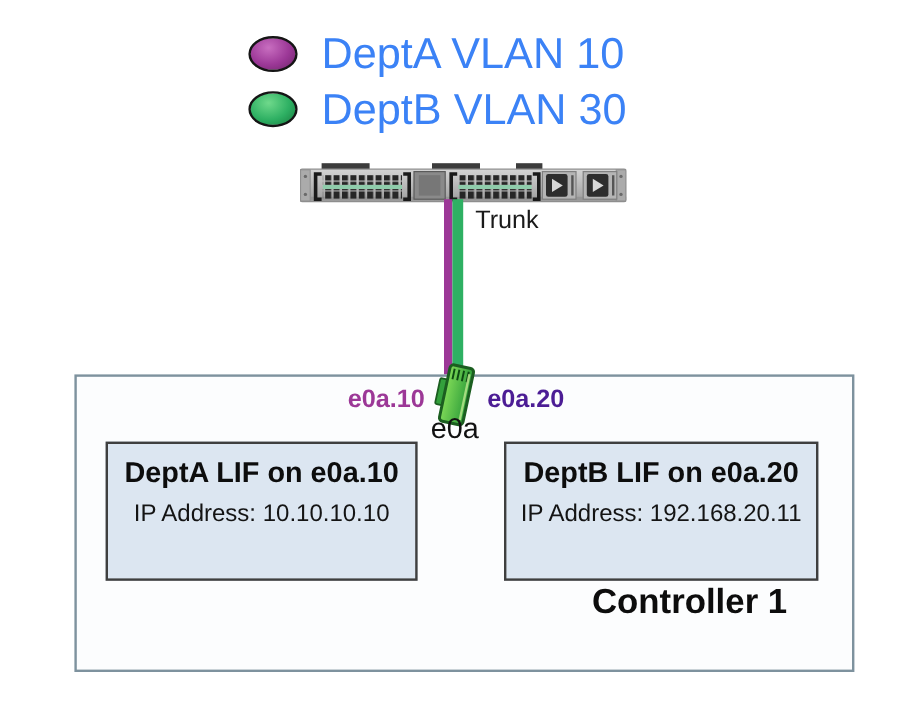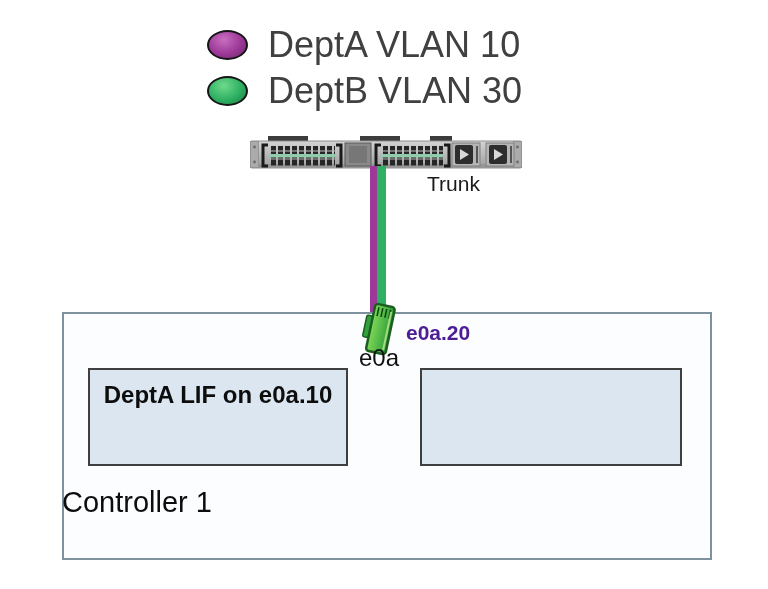--- a/index.html
+++ b/index.html
@@ -7,48 +7,48 @@
     position:relative;width:768px;height:589px;background:#ffffff;overflow:hidden;
     font-family:"Liberation Sans", sans-serif;color:#111;
   }
   
   .legend-oval{
     position:absolute;width:41px;height:30px;border-radius:50%;
     border:2px solid #151515;box-sizing:border-box;
   }
   .oval-a{left:207px;top:30px;background:radial-gradient(ellipse at 40% 30%, #c86ec0 0%, #9c3897 55%, #6d2569 100%);}
   .oval-b{left:207px;top:76px;background:radial-gradient(ellipse at 40% 30%, #6fd98b 0%, #2eb063 55%, #177a3e 100%);}
-  .legend-label{position:absolute;left:268px;font-size:36px;line-height:38px;color:#404040;white-space:nowrap;}
+  .legend-label{position:absolute;left:268px;font-size:36px;line-height:38px;color:#3b82f6;white-space:nowrap;}
   .label-a{top:26px;}
   .label-b{top:72px;}
   
   .switch-svg{position:absolute;left:250px;top:135px;}
   
   .trunk-line{position:absolute;}
   .line-purple{left:370px;top:166px;width:7px;height:152px;background:#9c3897;}
   .line-green{left:377px;top:166px;width:9px;height:168px;background:#2eb063;}
-  .trunk-label{position:absolute;left:396px;top:172px;font-size:21px;color:#1a1a1a;margin-left:31px;}
+  .trunk-label{position:absolute;left:396px;top:172px;font-size:21px;color:#1a1a1a;}
   
   .controller-box{
     position:absolute;left:62px;top:312px;width:650px;height:248px;box-sizing:border-box;
     background:#fcfdfe;border:2px solid #7e929e;
   }
   .controller-title{
-    position:absolute;left:62px;top:486px;width:594px;text-align:left;
-    font-size:29px;font-weight:normal;color:#0d0d0d;
+    position:absolute;left:62px;top:486px;width:594px;text-align:right;
+    font-size:29px;font-weight:bold;color:#0d0d0d;
   }
   
   .plug-svg{position:absolute;left:356px;top:302px;z-index:4;}
   .vlan-port-label{position:absolute;top:321px;font-size:21px;font-weight:bold;white-space:nowrap;z-index:5;}
   .label-e0a10{left:260px;width:94px;text-align:right;color:#9c3897;}
   .label-e0a20{left:406px;color:#4c1d95;}
   .label-e0a{position:absolute;left:349px;top:344px;width:60px;text-align:center;font-size:24px;color:#111;z-index:5;}
   
   .lif-box{
-    position:absolute;top:368px;height:98px;box-sizing:border-box;
+    position:absolute;top:368px;height:116px;box-sizing:border-box;
     background:#dce6f1;border:2px solid #3f3f3f;
     display:flex;flex-direction:column;align-items:center;text-align:center;
   }
   .lif-a{left:88px;width:260px;}
   .lif-b{left:420px;width:262px;}
   .lif-title{margin-top:11px;font-size:24px;font-weight:bold;color:#0d0d0d;white-space:nowrap;}
   .lif-ip{margin-top:8px;font-size:20px;color:#141414;white-space:nowrap;}
 </style>
 </head>
 <body>
@@ -128,24 +128,28 @@
       <rect x="-16" y="-13" width="7" height="22" rx="1.5" fill="#33a03c" stroke="#1b5e20" stroke-width="1.5"></rect>
       <rect x="-10" y="-26" width="20" height="48" rx="3" fill="url(#gPlug)" stroke="#1b5e20" stroke-width="2.5"></rect>
       <line x1="-6" y1="-23" x2="-6" y2="-14" stroke="#0d4a12" stroke-width="1.6"></line>
       <line x1="-2" y1="-23" x2="-2" y2="-14" stroke="#0d4a12" stroke-width="1.6"></line>
       <line x1="2" y1="-23" x2="2" y2="-14" stroke="#0d4a12" stroke-width="1.6"></line>
       <line x1="6" y1="-23" x2="6" y2="-14" stroke="#0d4a12" stroke-width="1.6"></line>
       <line x1="7" y1="-21" x2="7" y2="18" stroke="#b6e58b" stroke-width="2" opacity="0.85"></line>
     </g>
   </svg>
 
+  <div class="vlan-port-label label-e0a10">e0a.10</div>
   <div class="vlan-port-label label-e0a20">e0a.20</div>
   <div class="label-e0a">e0a</div>
 
   <div class="lif-box lif-a">
     <div class="lif-title">DeptA LIF on e0a.10</div>
+    <div class="lif-ip">IP Address: 10.10.10.10</div>
   </div>
   <div class="lif-box lif-b">
+    <div class="lif-title">DeptB LIF on e0a.20</div>
+    <div class="lif-ip">IP Address: 192.168.20.11</div>
   </div>
 
   <div class="controller-title">Controller 1</div>
 
 </div>
 
 </body></html>

